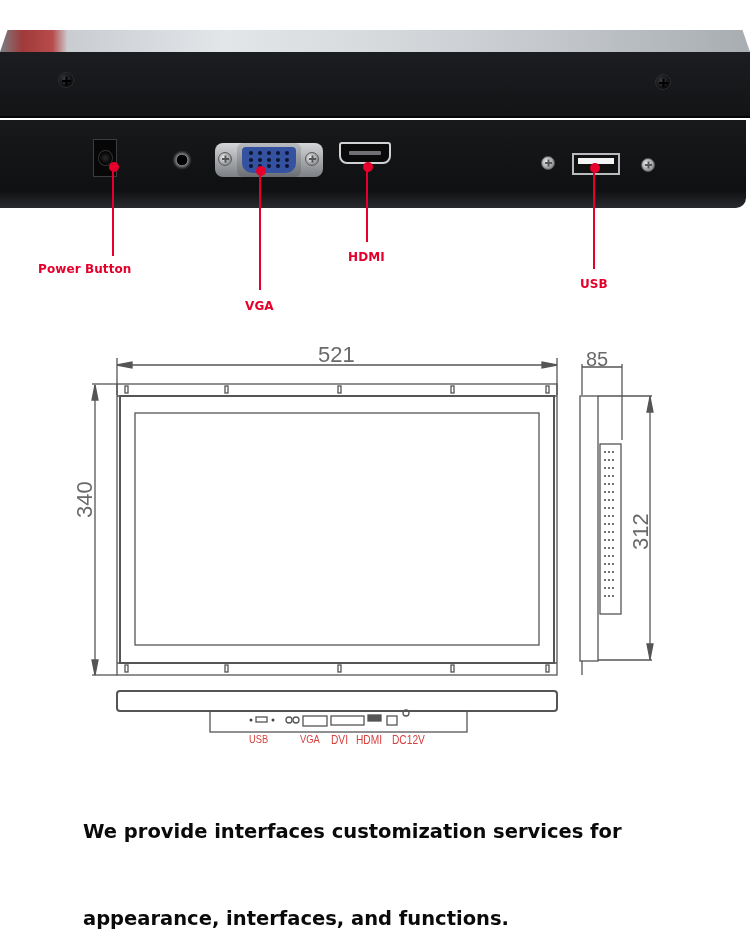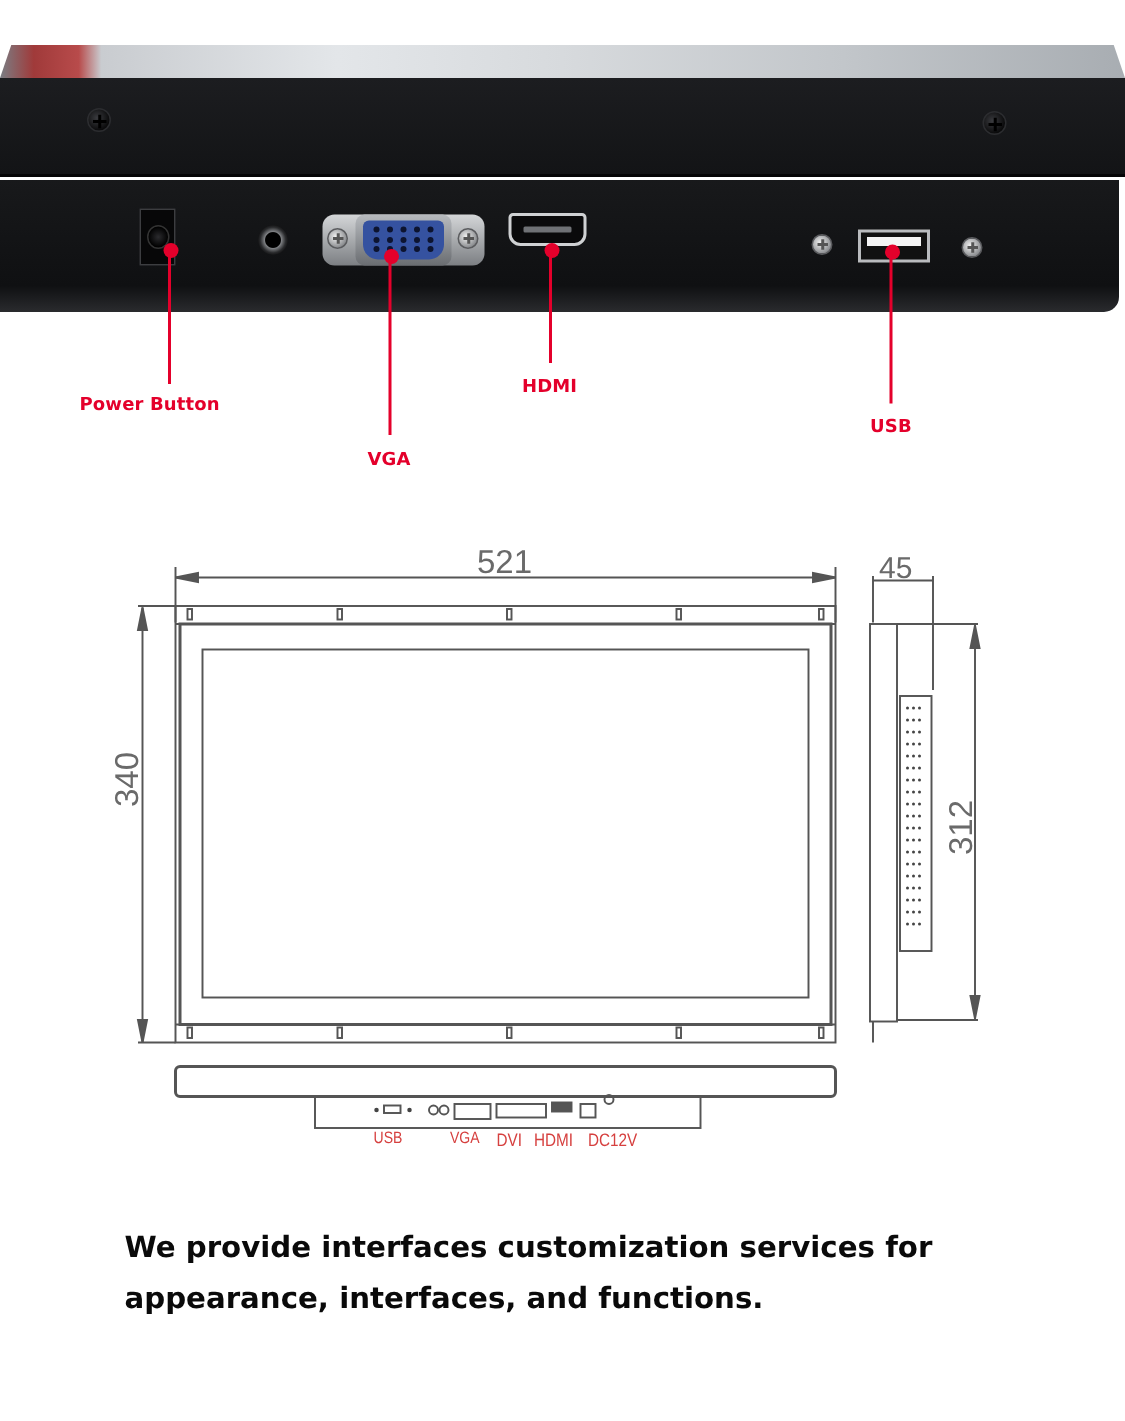--- a/index.html
+++ b/index.html
@@ -81,21 +81,21 @@
   }
 
   .callout-line { position: absolute; width: 2px; background: #e4002b; }
   .callout-dot { position: absolute; width: 10px; height: 10px; border-radius: 50%; background: #e4002b; margin-left: -4px; }
   .callout-label {
     position: absolute; color: #e4002b; font-weight: 700; font-size: 12px;
     font-family: "DejaVu Sans", sans-serif; letter-spacing: 0.1px; white-space: nowrap;
   }
 
   
-  .drawing { position: absolute; left: 0; top: 340px; width: 688px; height: 450px; }
+  .drawing { position: absolute; left: 0; top: 320px; width: 688px; height: 450px; }
   .drawing svg { position: absolute; left: 0; top: 0; }
   .dim-text { position: absolute; color: #6a6a6a; font-family: "Liberation Sans", sans-serif; font-size: 22px; }
   .port-label { position: absolute; color: #d6403f; font-family: "Liberation Sans", sans-serif; font-size: 11px; transform: scaleX(0.85); transform-origin: left; }
 
   
   .caption {
     position: absolute; left: 83px; font-family: "DejaVu Sans", sans-serif; font-weight: 700;
     font-size: 19.5px; color: #0a0a0a; white-space: nowrap;
   }
 </style>
@@ -137,21 +137,21 @@
     </div>
     <div class="screw silver" style="left:90px;"></div>
   </div>
   <div class="hdmi"></div>
   <div class="screw silver" style="left:541px; top:156px;"></div>
   <div class="usb-port"></div>
   <div class="screw silver" style="left:641px; top:158px;"></div>
 
   <div class="callout-dot" style="left:113px; top:162px;"></div>
   <div class="callout-line" style="left:112px; top:166px; height:90px;"></div>
-  <div class="callout-label" style="left:53px; top:262px;">Power Button</div>
+  <div class="callout-label" style="left:38px; top:262px;">Power Button</div>
 
   <div class="callout-dot" style="left:260px; top:166px;"></div>
   <div class="callout-line" style="left:259px; top:170px; height:120px;"></div>
   <div class="callout-label" style="left:245px; top:299px;">VGA</div>
 
   <div class="callout-dot" style="left:367px; top:162px;"></div>
   <div class="callout-line" style="left:366px; top:166px; height:76px;"></div>
   <div class="callout-label" style="left:348px; top:250px;">HDMI</div>
 
   <div class="callout-dot" style="left:594px; top:163px;"></div>
@@ -279,25 +279,25 @@
       <circle cx="605" cy="608" r="1"></circle>
         <circle cx="609" cy="608" r="1"></circle>
         <circle cx="613" cy="608" r="1"></circle>
       <circle cx="605" cy="616" r="1"></circle>
         <circle cx="609" cy="616" r="1"></circle>
         <circle cx="613" cy="616" r="1"></circle>
     </g>
   </svg>
 
   <div class="dim-text" style="left:318px; top:22px;">521</div>
-  <div class="dim-text" style="left:586px; top:28px; font-size:20px;">45</div>
+  <div class="dim-text" style="left:586px; top:28px; font-size:20px;">85</div>
   <div class="dim-text" style="left:72px; top:198px; transform:rotate(-90deg); transform-origin:left top;">340</div>
   <div class="dim-text" style="left:628px; top:230px; transform:rotate(-90deg); transform-origin:left top;">312</div>
 
   <div class="port-label" style="left:249px; top:413px;">USB</div>
   <div class="port-label" style="left:300px; top:413px;">VGA</div>
   <div class="port-label" style="left:331px; top:413px; font-size:12px;">DVI</div>
   <div class="port-label" style="left:356px; top:413px; font-size:12px;">HDMI</div>
   <div class="port-label" style="left:392px; top:413px; font-size:12px;">DC12V</div>
 </div>
 
 <div class="caption" style="top:820px;">We provide interfaces customization services for</div>
-<div class="caption" style="top:854px;">appearance, interfaces, and functions.</div>
+<div class="caption" style="top:907px;">appearance, interfaces, and functions.</div>
 
 </body></html>

